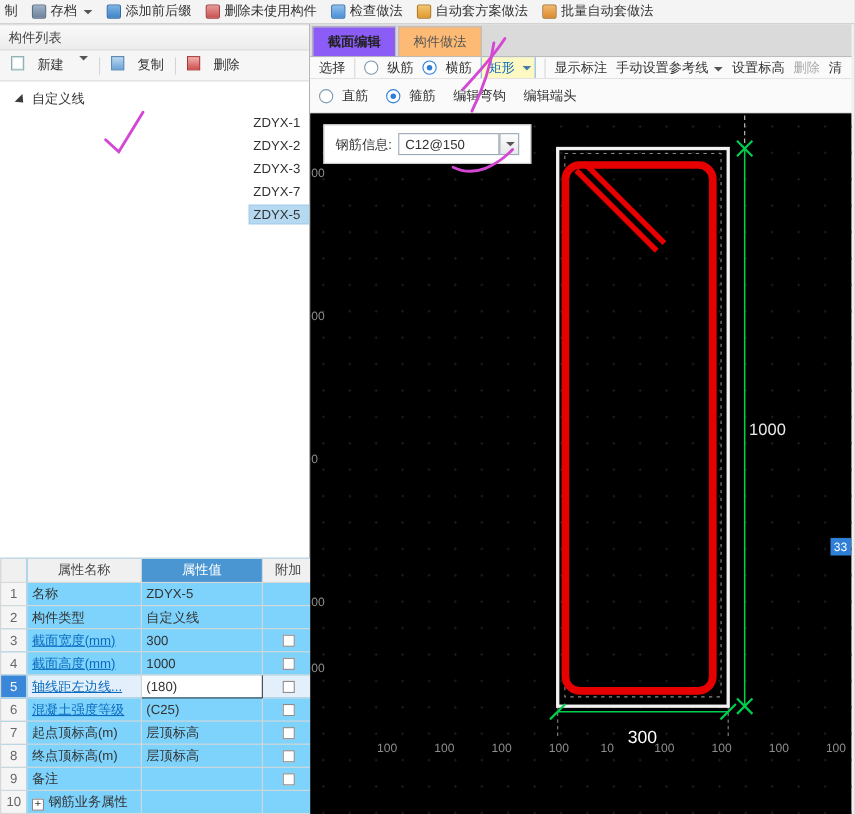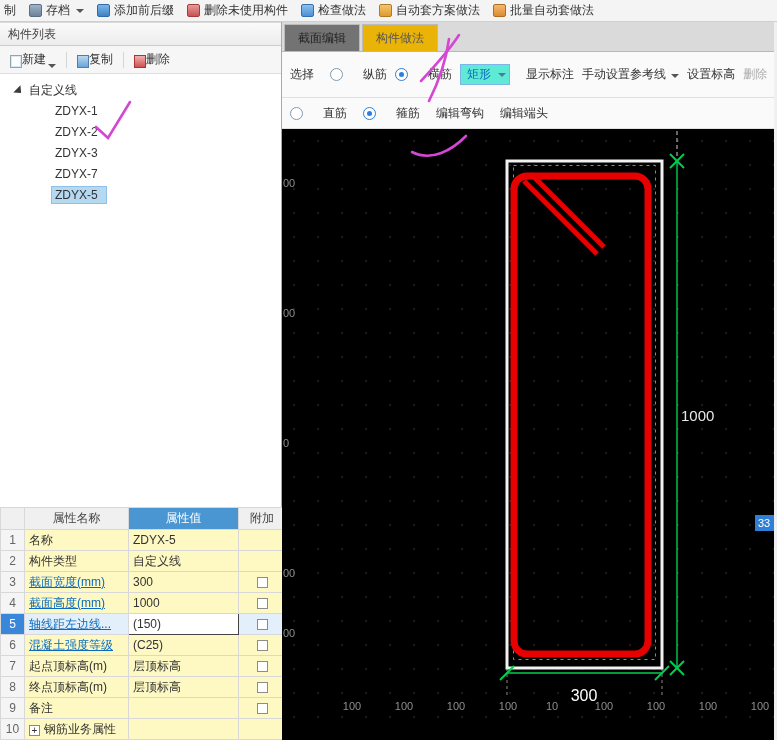--- a/index.html
+++ b/index.html
@@ -24,75 +24,75 @@
   
   .main { display:flex; height:718px; }
   .left-panel { width:282px; background:#fff; border-right:1px solid #a9a9a9; display:flex; flex-direction:column; }
   .right-panel { width:492px; display:flex; flex-direction:column; background:#f5f5f5; }
 
   .panel-header { height:24px; line-height:23px; background:linear-gradient(#fafafa,#ececec);
     border-top:1px solid #d8d8d8; border-bottom:1px solid #cccccc; padding-left:8px; color:#444; flex:none; }
 
   .cl-toolbar { height:28px; background:#f6f6f6; border-bottom:1px solid #ddd;
     display:flex; align-items:center; gap:6px; padding:0 6px; flex:none; }
-  .cl-btn { display:flex; align-items:flex-end; gap:0; padding:2px 4px; cursor:default; }
+  .cl-btn { display:flex; align-items:flex-start; gap:12px; padding:2px 4px; cursor:default; }
   .cl-sep { width:1px; height:16px; background:#d5d5d5; }
   .ic-new{ width:12px; height:13px; background:#fff; border:1px solid #8aa; box-shadow:inset 0 0 0 1px #dce8f2;}
   .ic-copy{ width:12px; height:13px; background:linear-gradient(#bcd8f0,#6aa4d8); border:1px solid #4c7fae;}
   .ic-del{ width:12px; height:13px; background:linear-gradient(#f0b0b0,#d05050); border:1px solid #a33;}
 
   .search-row { height:26px; padding:3px 5px; border-bottom:1px solid #e3e3e3; flex:none; position:relative; }
   .search-row input { width:100%; height:20px; border:1px solid #9fb6c6; padding:0 22px 0 6px;
     font-size:12px; font-family:inherit; color:#555; outline:none; }
   .search-ic { position:absolute; right:11px; top:7px; }
 
   .tree { flex:1; overflow:hidden; padding-top:6px; }
   .tree-root { height:21px; display:flex; align-items:center; padding-left:14px; gap:5px; }
   .tri-expanded { width:0; height:0; border-left:5px solid transparent; border-right:5px solid transparent;
     border-top:6px solid #3c3c3c; transform:rotate(-45deg); }
-  .tree-item { height:21px; line-height:21px; padding-left:52px; cursor:default; }
+  .tree-item { height:21px; line-height:21px; padding-left:16px; cursor:default;text-align:right; }
   .tree-item span { padding:1px 8px 1px 3px; }
   .tree-item.selected span { background:#b6d9f2; outline:1px solid #8fc0e8; }
 
   
-  .prop-table { flex:none; border-collapse:collapse; width:285px; background:#fef9c3; table-layout:fixed; }
+  .prop-table { flex:none; border-collapse:collapse; width:285px; background:#7dd3fc; table-layout:fixed; }
   .prop-table th, .prop-table td { border:1px solid #d8d8d8; height:21px; padding:0 4px;
     font-weight:normal; overflow:hidden; white-space:nowrap; }
   .prop-table th { background:#f0f0f0; height:22px; color:#444; }
   th.val-head { background:#4a96d2; color:#fff; }
   col.c-num{ width:24px;} col.c-name{ width:104px;} col.c-val{ width:110px;} col.c-extra{ width:47px;}
   td.num { background:#f5f5f5; text-align:center; color:#666; }
   td.num.sel { background:#3a86d9; color:#fff; }
   td.pname.link { color:#0b6bbf; text-decoration:underline; }
   td.pval.editing { border:1px solid #444; background:#fff; }
   tr.row-sel td.pname, tr.row-sel td.pextra { background:#e3f0fb; }
   td.pextra { text-align:center; }
   .cb { width:11px; height:11px; border:1px solid #8c8c8c; background:#fff; display:inline-block; vertical-align:middle; }
   .expander { width:11px; height:11px; border:1px solid #888; background:#fff; display:inline-block;
     line-height:9px; text-align:center; font-size:10px; color:#333; margin-right:4px; vertical-align:-1px; }
   .expander::before { content:"+"; }
 
   
   .tabs { height:30px; background:#dadada; border-bottom:1px solid #b8b8b8;
     display:flex; align-items:flex-end; padding-left:2px; flex:none; }
-  .tab { padding:5px 13px 4px; background:#eab308; border:1px solid #bbb; border-bottom:none;
+  .tab { padding:5px 13px 4px; background:#fdba74; border:1px solid #bbb; border-bottom:none;
     margin-right:2px; color:#555; cursor:default; }
-  .tab.active { background:#737373; color:#222; font-weight:normal; }
+  .tab.active { background:#8b5cf6; color:#222; font-weight:bold; }
 
   .rtoolbar { background:#fafafa; border-bottom:1px solid #e0e0e0; display:flex; align-items:center;
     gap:8px; padding:0 8px; overflow:hidden; white-space:nowrap; flex:none; }
-  .rtoolbar.row1 { height:46px; }
+  .rtoolbar.row1 { height:20px; }
   .rtoolbar.row2 { height:31px; justify-content:flex-start; gap:16px; }
   .vsep { width:1px; height:18px; background:#d8d8d8; }
-  .radio { display:flex; align-items:center; gap:20px; cursor:default; }
+  .radio { display:flex; align-items:center; gap:8px; cursor:default; }
   .rdot { width:13px; height:13px; border:1px solid #7e9ab0; border-radius:50%; background:#fff; position:relative; }
   .rdot.on { border-color:#2e7fd9; }
   .rdot.on::after { content:""; position:absolute; left:3px; top:3px; width:5px; height:5px;
     border-radius:50%; background:#2e7fd9; }
-  .combo { display:flex; align-items:center; border:1px solid #7eb4ea; background:#5eead4;
+  .combo { display:flex; align-items:center; border:1px solid #7eb4ea; background:#fef9c3;
     padding:1px 3px 1px 6px; color:#0b6bbf; gap:5px; }
   .combo .dd-arrow { border-top-color:#4a7ba6; }
   .tool-label { cursor:default; }
   .tool-label.disabled { color:#aaa; }
 
   
   .canvas { position:relative; flex:1; background:#000;
     background-image:radial-gradient(circle,#1c1c1c 1px,transparent 1px); background-size:24px 24px; overflow:hidden; }
   .rebar-box { position:absolute; left:12px; top:10px; background:#fff; border:1px solid #c9c9c9;
     padding:7px 10px; display:flex; align-items:center; gap:6px; z-index:5; }
@@ -216,21 +216,21 @@
         </tr>
         <tr>
           <td class="num">4</td>
           <td class="pname link">截面高度(mm)</td>
           <td class="pval">1000</td>
           <td class="pextra"><span class="cb"></span></td>
         </tr>
         <tr class="row-sel">
           <td class="num sel">5</td>
           <td class="pname link">轴线距左边线...</td>
-          <td class="pval editing">(150)</td>
+          <td class="pval editing">(180)</td>
           <td class="pextra"><span class="cb"></span></td>
         </tr>
         <tr>
           <td class="num">6</td>
           <td class="pname link">混凝土强度等级</td>
           <td class="pval">(C25)</td>
           <td class="pextra"><span class="cb"></span></td>
         </tr>
         <tr>
           <td class="num">7</td>
@@ -301,20 +301,27 @@
         </span>
         <span class="radio">
           <span class="rdot on"></span>
           <span>箍筋</span>
         </span>
         <span class="tool-label">编辑弯钩</span>
         <span class="tool-label">编辑端头</span>
       </div>
 
       <div class="canvas">
+        <div class="rebar-box">
+          <span>钢筋信息:</span>
+          <input type="text" value="C12@150" style="">
+          <span class="rebar-dd">
+            <span class="dd-arrow"></span>
+          </span>
+        </div>
 
         <svg class="draw" width="492" height="624" viewBox="0 0 492 624">
 
           <line x1="395" y1="2" x2="395" y2="28" stroke="#cccccc" stroke-width="1" stroke-dasharray="4 3"></line>
           <rect x="231.5" y="36.5" width="142" height="494" fill="none" stroke="#8a8a8a" stroke-width="1" stroke-dasharray="3 4"></rect>
           <line x1="225" y1="539" x2="225" y2="568" stroke="#888" stroke-width="1" stroke-dasharray="3 3"></line>
           <line x1="380" y1="539" x2="380" y2="568" stroke="#888" stroke-width="1" stroke-dasharray="3 3"></line>
 
           <rect x="225" y="32" width="155" height="507" fill="none" stroke="#f2f2f2" stroke-width="3"></rect>
 

